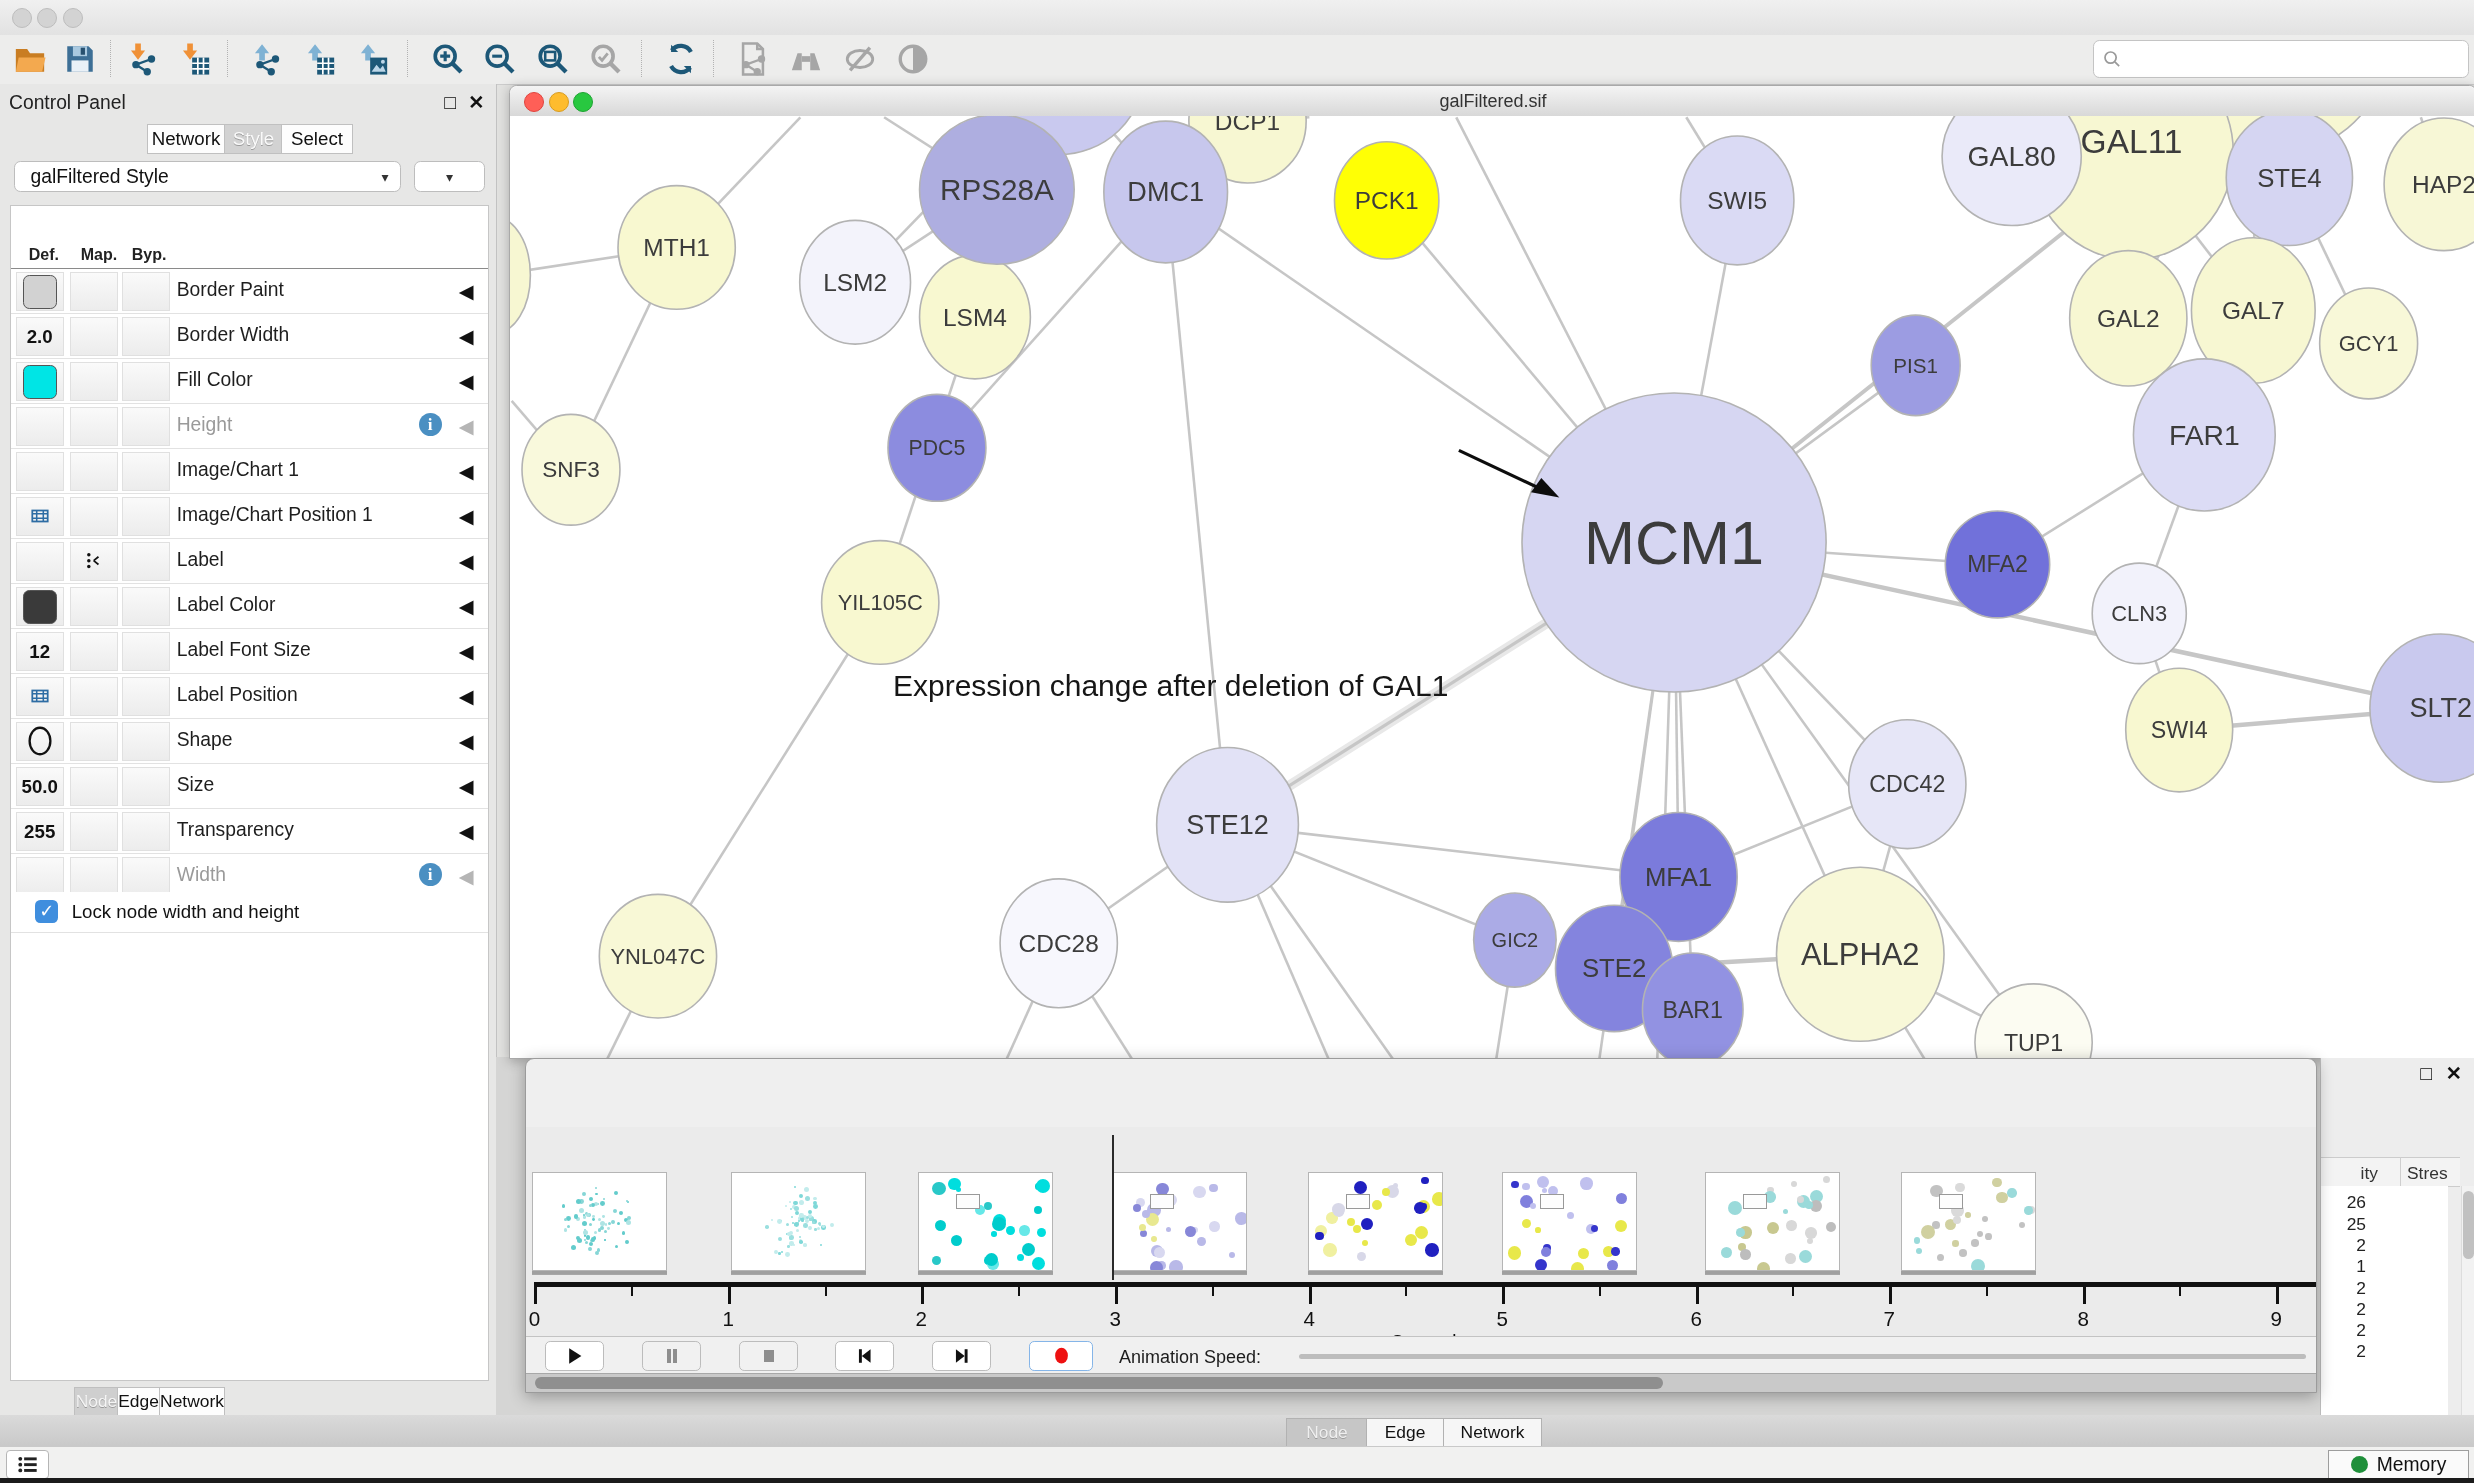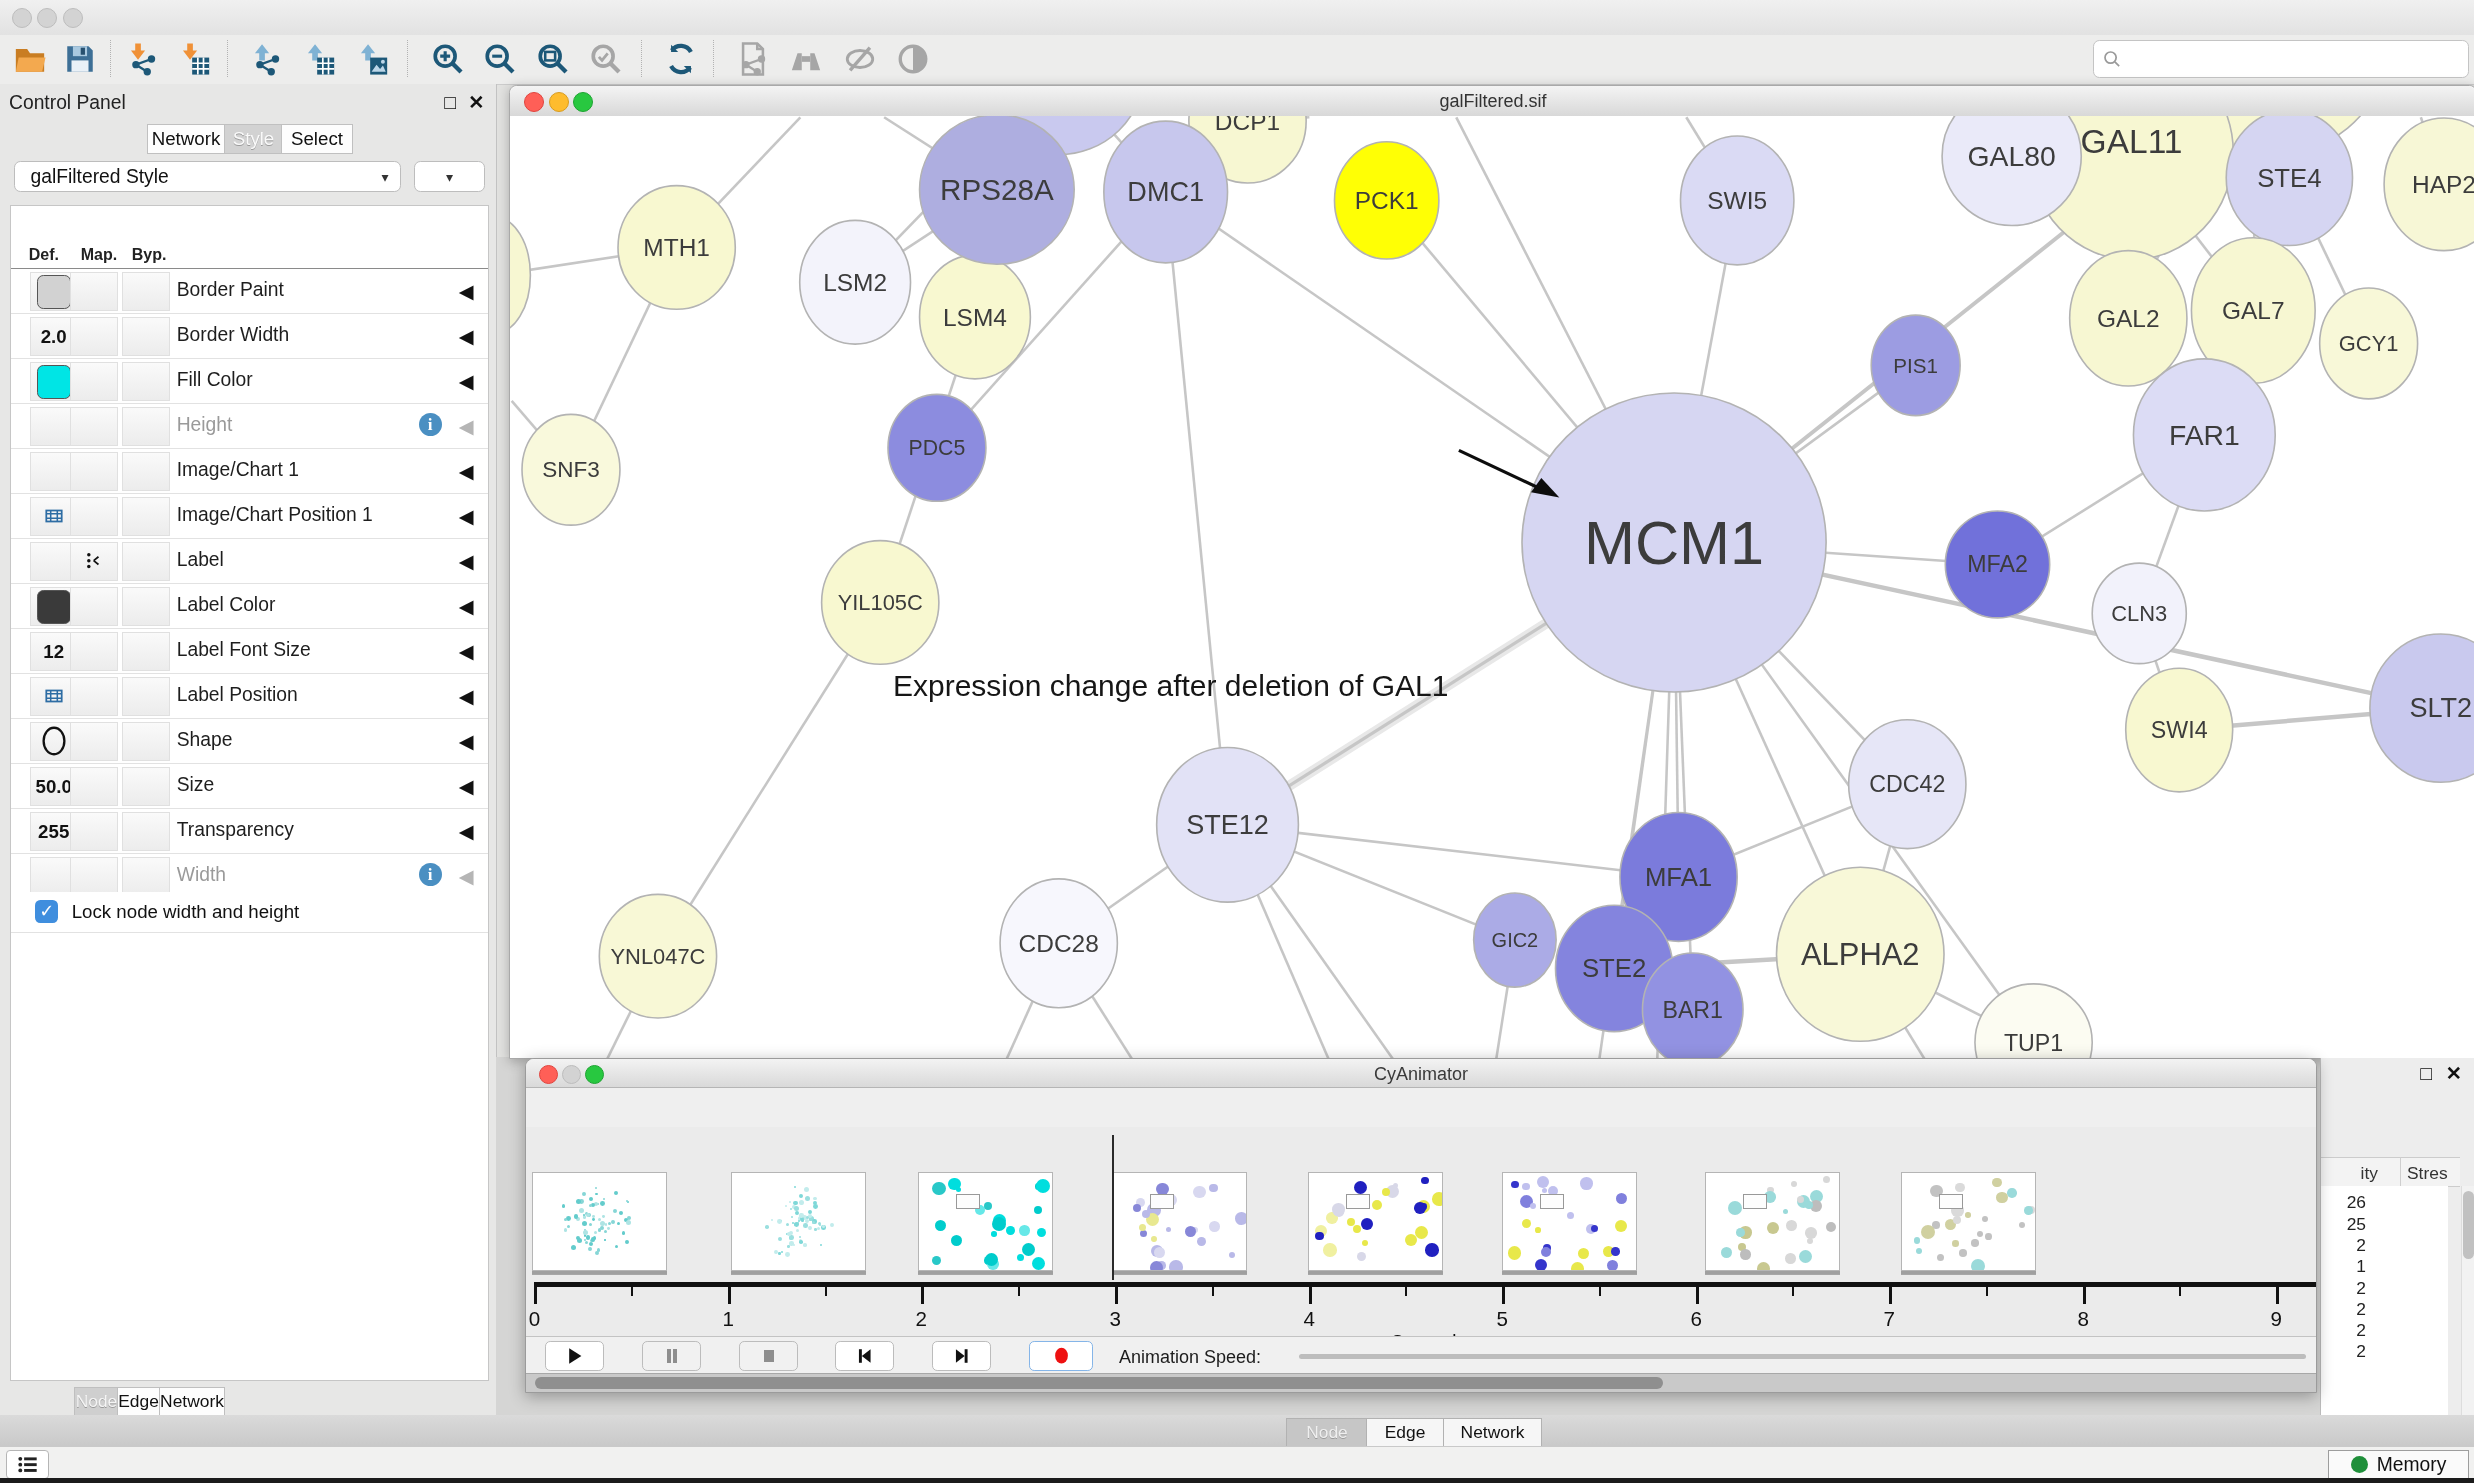--- a/index.html
+++ b/index.html
@@ -29,21 +29,21 @@
   #style-select .dd{position:absolute;right:11.6px;top:0;font-size:14px;color:#333;}
   #style-menu-btn{position:absolute;left:414px;top:77px;width:71px;height:31px;background:#fff;border:1.3px solid #bdbdbd;border-radius:6.4px;text-align:center;font-size:14px;line-height:30px;color:#333;box-sizing:border-box;}
   #props-box{position:absolute;left:9.7px;top:121px;width:477px;height:1174px;background:#ffffff;border:0.6px solid #c6c6c6;}
   #props-header{position:absolute;left:0;top:0;width:100%;height:36px;background:linear-gradient(#e0e0e0,#d3d3d3);border-bottom:0.6px solid #bdbdbd;}
   #props-header .ph-label{position:absolute;left:11.6px;top:7.7px;font-size:19.3px;color:#1a1a1a;}
   #props-cols{position:absolute;left:0;top:36px;width:100%;height:26px;border-bottom:1.3px solid #8a8a8a;background:#fff;}
   .pcol{position:absolute;top:3.9px;font-size:16px;font-weight:bold;color:#222;}
   #props-rows{position:absolute;left:0;top:63px;width:100%;}
   .prow{position:relative;width:100%;height:44px;border-bottom:0.6px solid #e2e2e2;background:#fff;}
   .pcell{position:absolute;top:3.2px;width:46px;height:37px;background:linear-gradient(#fafafa,#ececec);border:0.6px solid #e0e0e0;display:flex;align-items:center;justify-content:center;}
-  .pcell.def{left:5px;margin-left:14px;} .pcell.map{left:59px;} .pcell.byp{left:111px;}
+  .pcell.def{left:5px;} .pcell.map{left:59px;} .pcell.byp{left:111px;}
   .plabel{position:absolute;left:166px;top:10.3px;font-size:19.3px;color:#1e1e1e;text-align:right;}
   .plabel.gray{color:#9a9a9a;}
   .parrow{position:absolute;right:14px;top:11px;font-size:19.3px;color:#111;}
   .parrow.gray{color:#b5b5b5;}
   .pinfo{position:absolute;right:46px;top:9px;width:23px;height:23px;border-radius:50%;background:#4a8fc2;color:#fff;font-size:17px;font-weight:bold;text-align:center;line-height:23px;font-family:"Liberation Serif",serif;}
   .swatch{width:32px;height:32px;border:1.3px solid #555;border-radius:6.4px;}
   .defnum{font-size:18.7px;font-weight:bold;color:#111;}
   #lock-row{position:absolute;left:0;top:686px;width:100%;height:40px;background:#fff;border-bottom:0.6px solid #e2e2e2;}
   #lock-check{position:absolute;left:24.5px;top:7.7px;width:23px;height:23px;background:#3f8ede;border-radius:5.2px;color:#fff;font-size:18px;text-align:center;line-height:23px;}
   #lock-label{position:absolute;left:61px;top:9px;font-size:18.7px;color:#111;}
@@ -678,26 +678,20 @@
         <div class="ts-val" style="right: 82px; top: 113px;">2</div>
         <div class="ts-val" style="right: 82px; top: 134px;">2</div>
         <div class="ts-val" style="right: 82px; top: 155px;">2</div>
       </div>
     <div id="ts-scroll">
         <div id="ts-thumb"></div>
       </div>
   </div>
 
   <div id="cyanimator" class="abs">
-    <div id="cy-titlebar">
-      <span class="tl red" style="left:13px"></span>
-      <span class="tl gray" style="left:36px"></span>
-      <span class="tl green" style="left:59px"></span>
-      <div id="cy-title">CyAnimator</div>
-    </div>
     <div id="cy-frames">
       <div id="frames-holder">
           <div class="frame" style="left: 5.8px;">
             <div class="dot" style="left: 62px; top: 14px; width: 2.1px; height: 2.1px; background: rgb(134, 214, 214);"></div>
             <div class="dot" style="left: 43px; top: 63px; width: 4px; height: 4px; background: rgb(99, 204, 204);"></div>
             <div class="dot" style="left: 43px; top: 44px; width: 3.8px; height: 3.8px; background: rgb(174, 228, 228);"></div>
             <div class="dot" style="left: 56px; top: 50px; width: 3px; height: 3px; background: rgb(134, 214, 214);"></div>
             <div class="dot" style="left: 70px; top: 25px; width: 2.1px; height: 2.1px; background: rgb(134, 214, 214);"></div>
             <div class="dot" style="left: 72px; top: 50px; width: 2.6px; height: 2.6px; background: rgb(174, 228, 228);"></div>
             <div class="dot" style="left: 64px; top: 30px; width: 2.2px; height: 2.2px; background: rgb(134, 214, 214);"></div>

